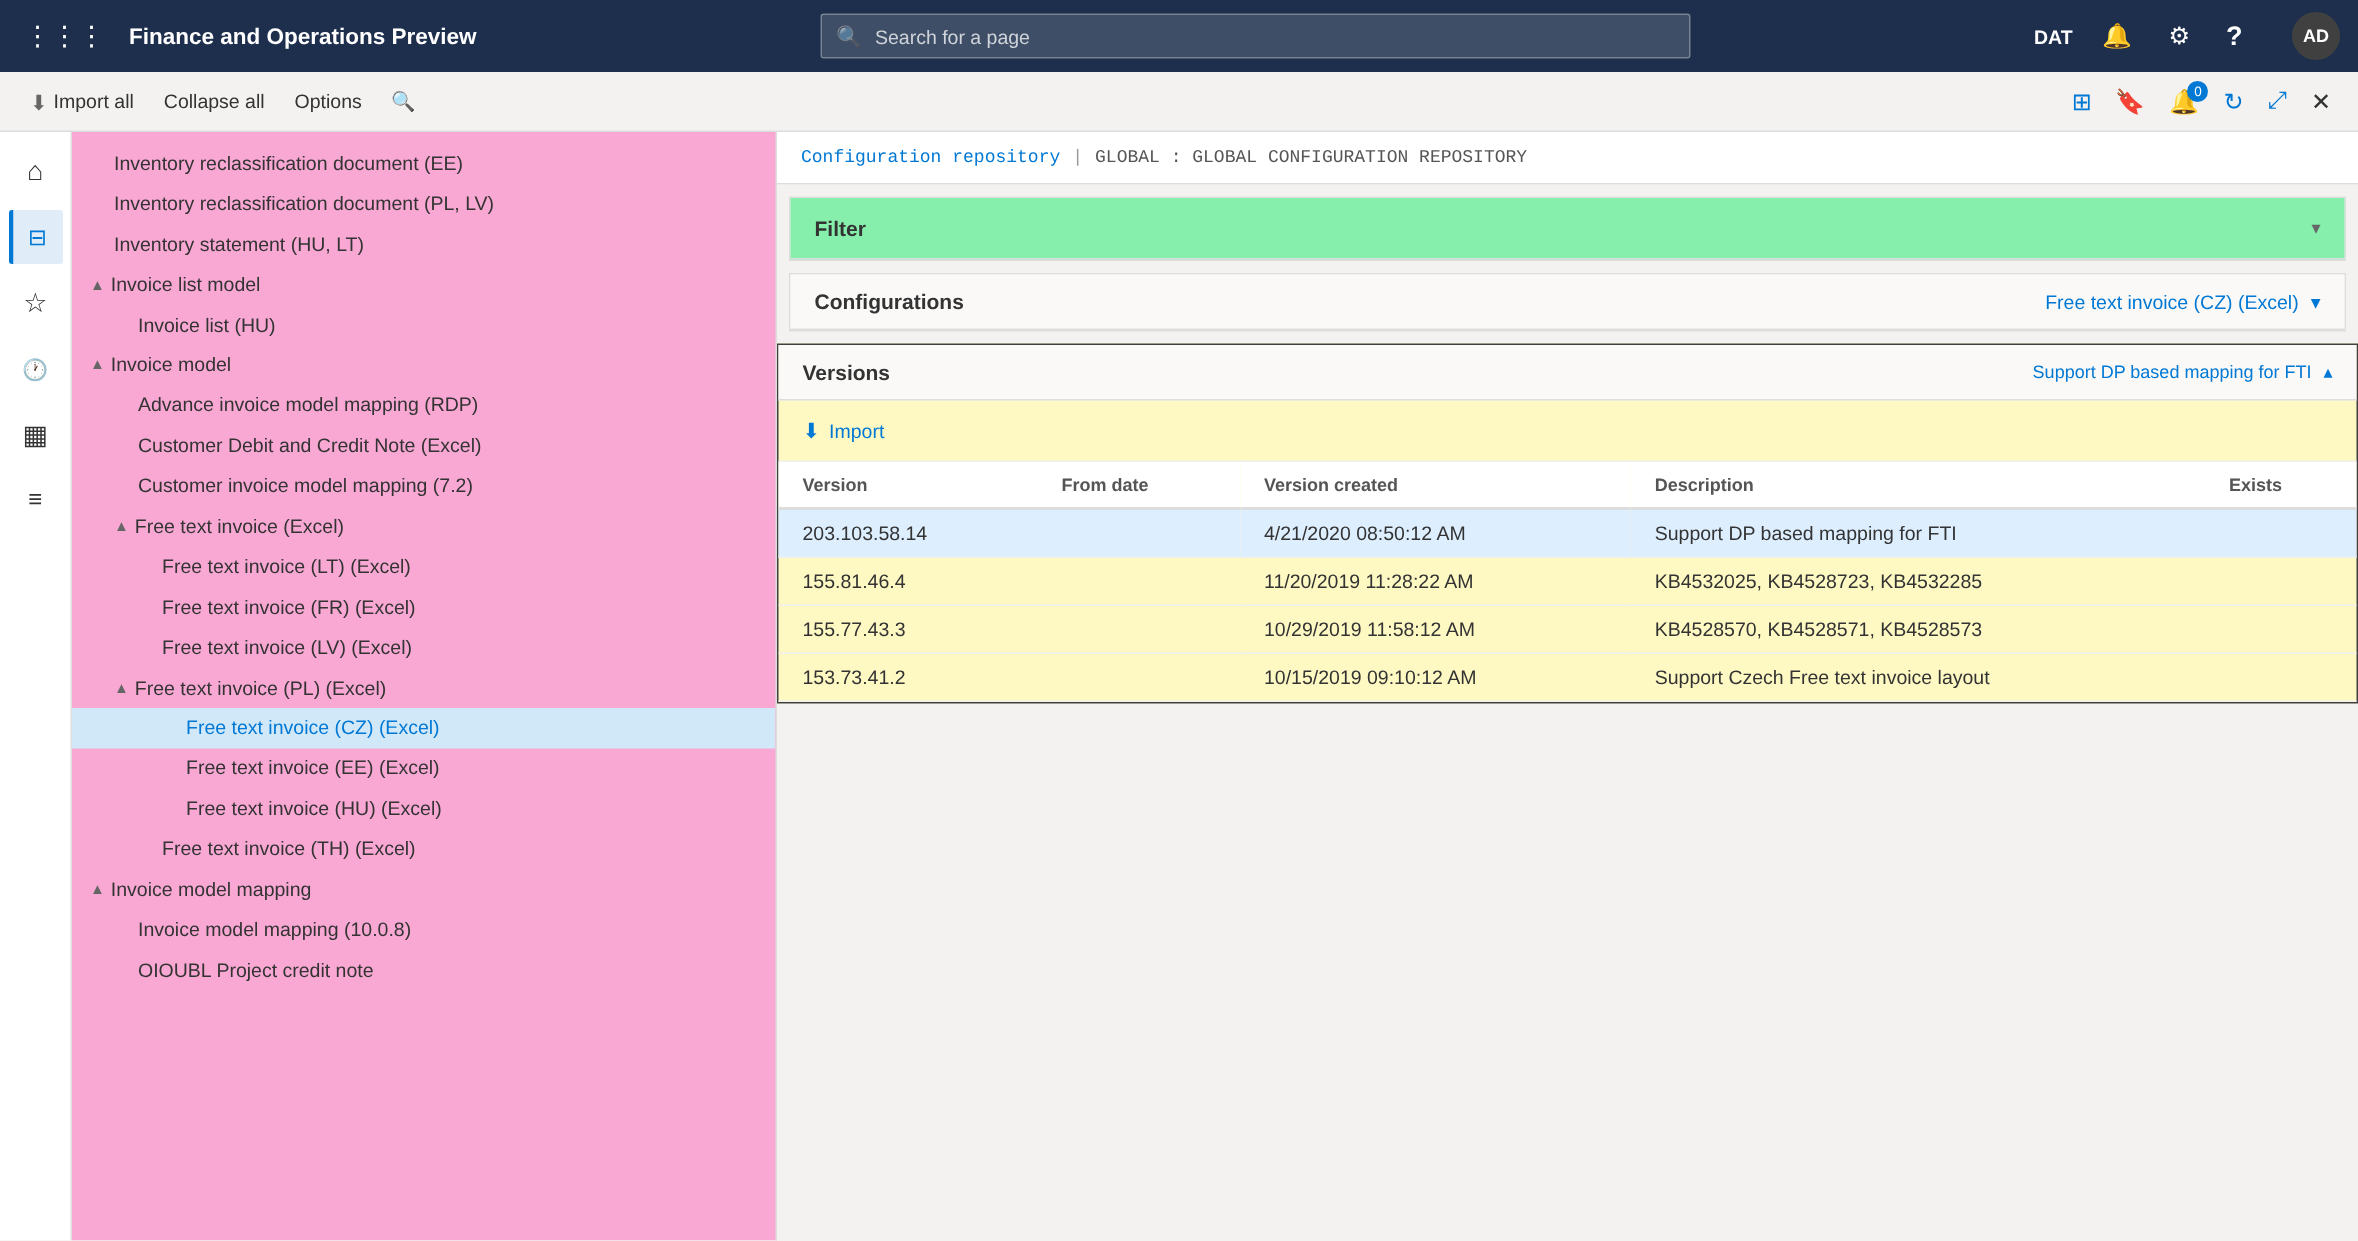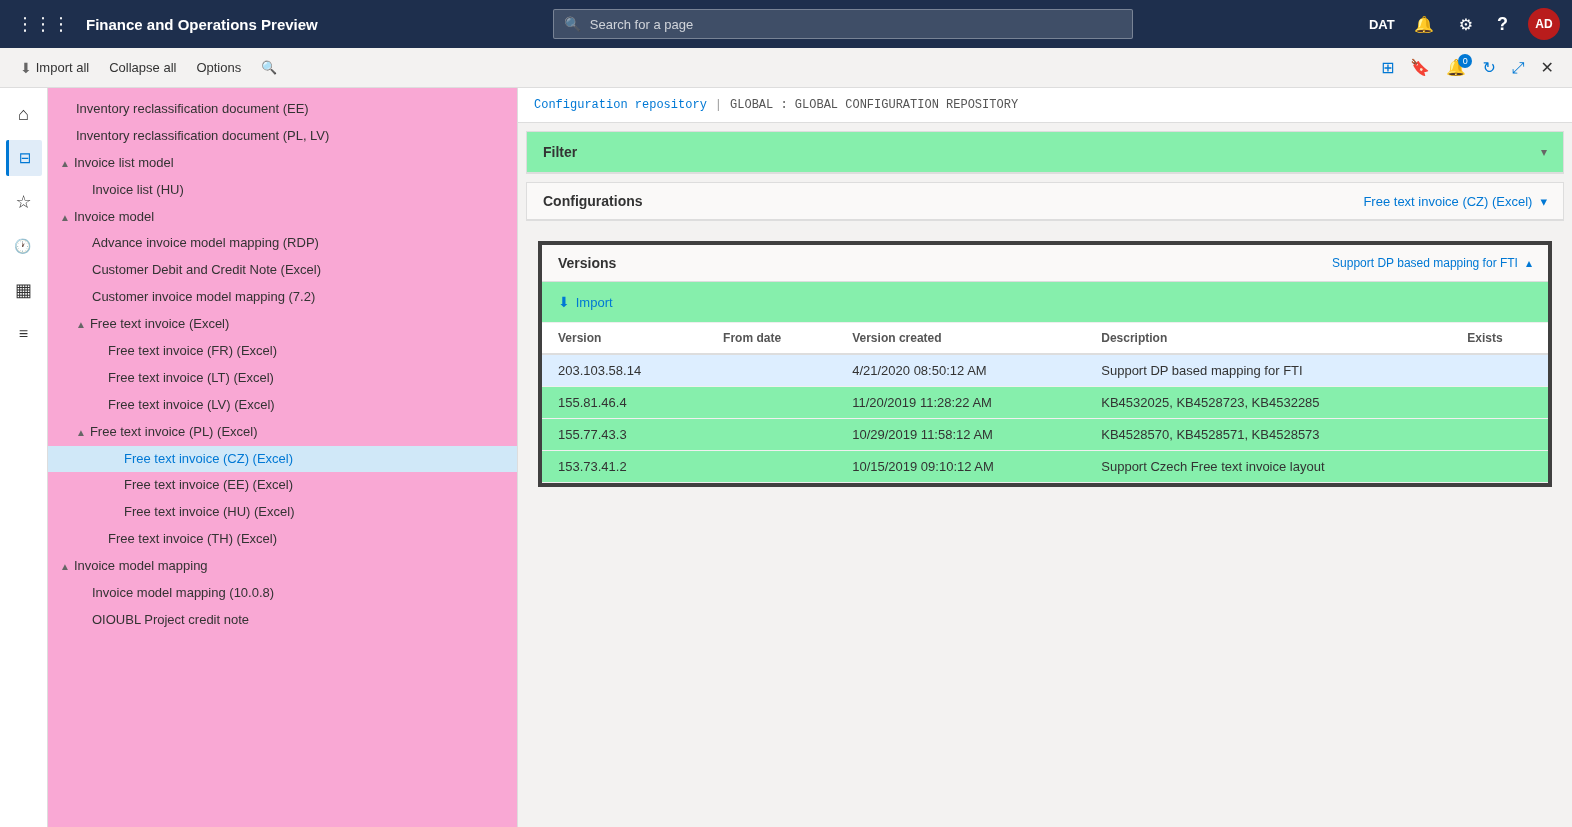--- a/index.html
+++ b/index.html
@@ -52,25 +52,25 @@
       cursor: pointer;
       font-size: 16px;
       padding: 4px;
       display: flex;
       align-items: center;
       justify-content: center;
       position: relative;
     }
     .avatar-btn {
       width: 32px; height: 32px;
-      background: #b91c1c;
+      background: #404040;
       border-radius: 50%;
       display: flex; align-items: center; justify-content: center;
       font-size: 12px; font-weight: 700; color: white;
-      cursor: pointer; border: none;
+      cursor: pointer; border: none; margin-left: 13px;
     }
     .badge {
       position: absolute;
       top: 0; right: 0;
       background: #0078d4;
       color: white;
       font-size: 9px;
       border-radius: 8px;
       min-width: 14px;
       height: 14px;
@@ -226,23 +226,23 @@
     .config-section-right {
       display: flex;
       align-items: center;
       gap: 8px;
       color: #0078d4;
       font-size: 13px;
     }
 
     
     .versions-section {
-      background: #86efac;
-      margin: 20px;
-      border: 4px solid #404040;
+      background: #fef9c3;
+      margin: 0;
+      border: 1px solid #404040;
     }
     .versions-header {
       display: flex;
       align-items: center;
       justify-content: space-between;
       padding: 10px 16px;
       background: #faf9f8;
       border-bottom: 1px solid #ddd;
     }
     .versions-right {
@@ -360,20 +360,23 @@
 
   <div class="tree-panel">
 
     <div class="tree-item">
       <span class="indent1">Inventory reclassification document (EE)</span>
     </div>
     <div class="tree-item">
       <span class="indent1">Inventory reclassification document (PL, LV)</span>
     </div>
     <div class="tree-item">
+      <span class="indent1">Inventory statement (HU, LT)</span>
+    </div>
+    <div class="tree-item">
       <span class="arrow">▲</span>
       <span>Invoice list model</span>
     </div>
     <div class="tree-item">
       <span class="indent2">Invoice list (HU)</span>
     </div>
     <div class="tree-item">
       <span class="arrow">▲</span>
       <span>Invoice model</span>
     </div>
@@ -385,24 +388,24 @@
     </div>
     <div class="tree-item">
       <span class="indent2">Customer invoice model mapping (7.2)</span>
     </div>
     <div class="tree-item">
       <span style="margin-left:16px;"></span>
       <span class="arrow">▲</span>
       <span>Free text invoice (Excel)</span>
     </div>
     <div class="tree-item">
+      <span class="indent3">Free text invoice (LT) (Excel)</span>
+    </div>
+    <div class="tree-item">
       <span class="indent3">Free text invoice (FR) (Excel)</span>
-    </div>
-    <div class="tree-item">
-      <span class="indent3">Free text invoice (LT) (Excel)</span>
     </div>
     <div class="tree-item">
       <span class="indent3">Free text invoice (LV) (Excel)</span>
     </div>
     <div class="tree-item">
       <span style="margin-left:16px;"></span>
       <span class="arrow">▲</span>
       <span>Free text invoice (PL) (Excel)</span>
     </div>
     <div class="tree-item selected">

